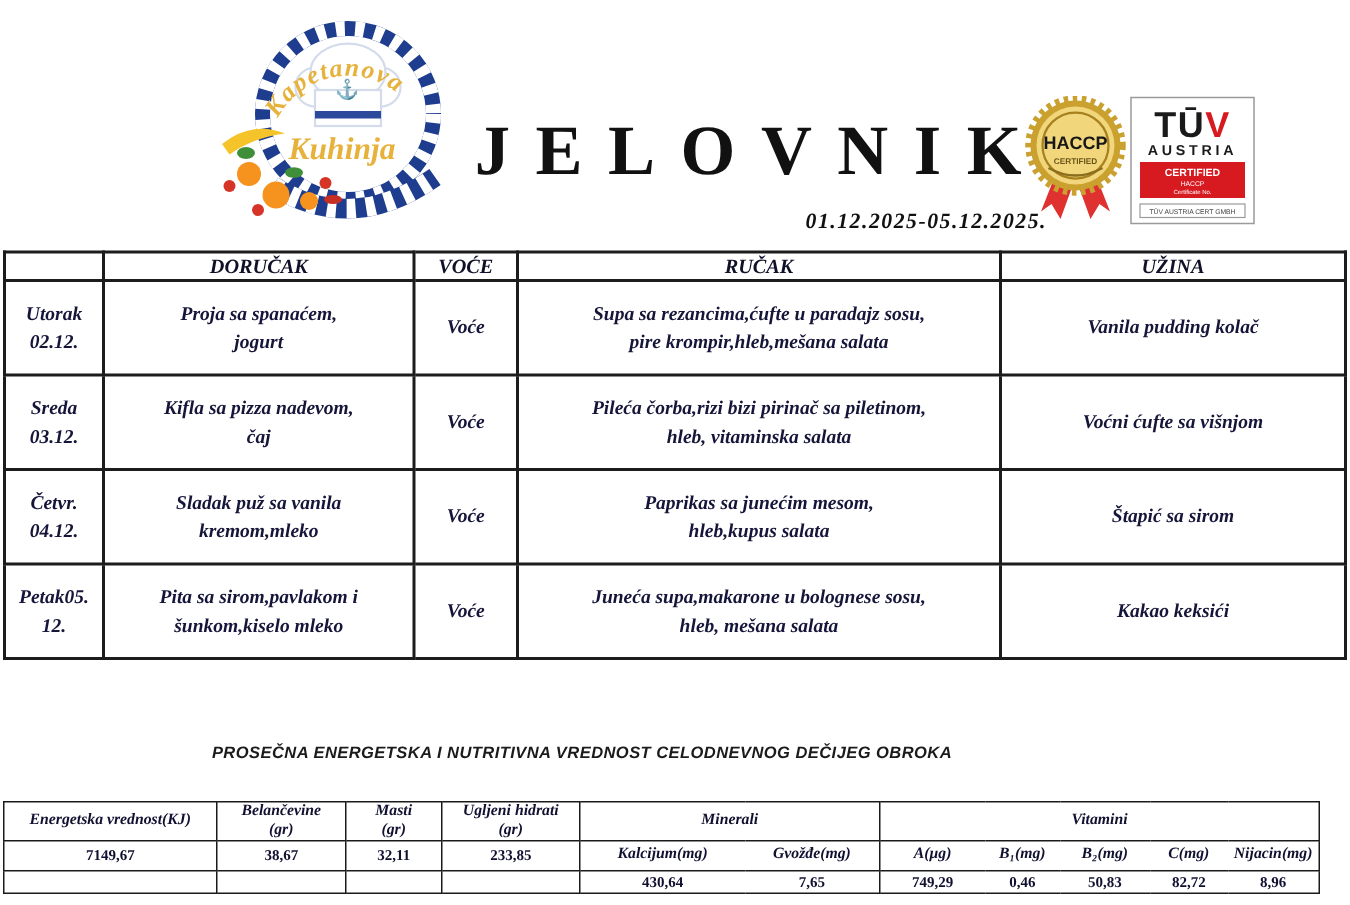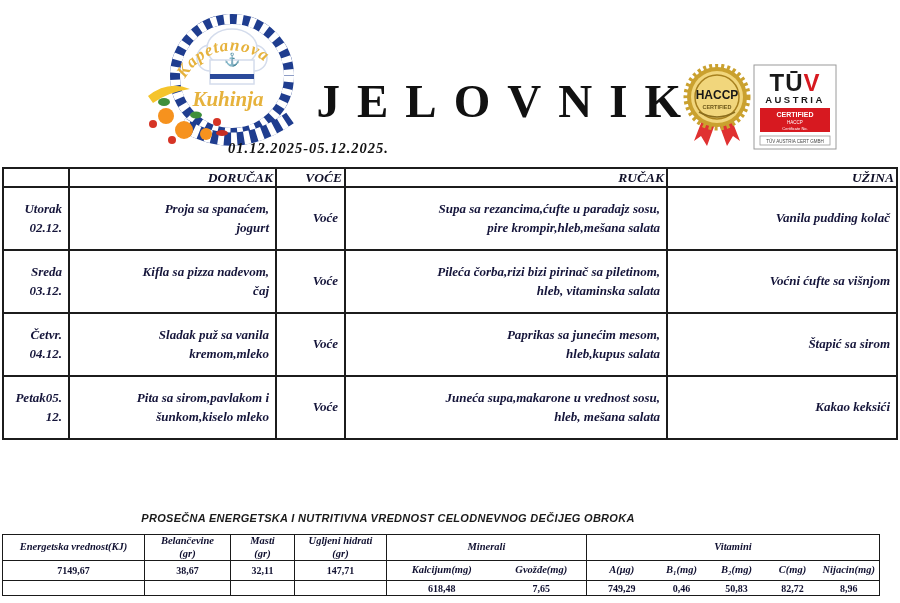--- a/index.html
+++ b/index.html
@@ -3,35 +3,35 @@
 <meta charset="utf-8">
 <style>
   * { margin:0; padding:0; box-sizing:border-box; }
   body { background:#ffffff; font-family:"Liberation Serif", serif; }
   .page { position:relative; width:900px; height:603px; background:#fff; overflow:hidden; color:#15153a; }
 
   
   .logo { position:absolute; left:120px; top:2px; }
   .main-title { position:absolute; left:228px; width:470px; top:74px; text-align:right;
     font-size:47px; font-weight:bold; letter-spacing:17px; color:#111; white-space:nowrap; }
-  .date-range { position:absolute; left:228px; width:470px; top:140px; text-align:left;
+  .date-range { position:absolute; left:228px; width:470px; top:140px; text-align:right;
     font-size:14.5px; font-weight:bold; font-style:italic; color:#111; letter-spacing:1px; }
   .badge-haccp { position:absolute; left:683px; top:64px; }
   .badge-tuv { position:absolute; left:753px; top:64px; }
 
   
   table { border-collapse:collapse; table-layout:fixed; }
   .menu-table { position:absolute; left:2px; top:167px; width:894px; }
-  .menu-table th, .menu-table td { border:2px solid #1c1c1c; text-align:right; vertical-align:middle; }
+  .menu-table th, .menu-table td { border:2px solid #1c1c1c; text-align:center; vertical-align:middle; }
   .menu-table th { height:19px; font-size:13.5px; font-weight:bold; font-style:italic; color:#101028; padding:0 2px; }
   .menu-table td { height:63px; font-size:13px; font-weight:bold; font-style:italic; white-space:pre-line; line-height:1.45; padding:0 6px; }
   .day-cell { font-size:13px; line-height:1.35; }
 
   
-  .nutrition-title { position:absolute; left:0; width:776px; top:512px; text-align:center;
+  .nutrition-title { position:absolute; left:0; width:776px; top:496px; text-align:center;
     font-family:"Liberation Sans", sans-serif; font-size:11px; font-weight:bold; font-style:italic; color:#1b1b1b; letter-spacing:0.3px; }
   .nut-table { position:absolute; left:2px; top:534px; width:877px; }
   .nut-table th, .nut-table td { border:1.5px solid #1a1a1a; text-align:center; vertical-align:middle;
     font-weight:bold; color:#101030; padding:0 2px; }
   .nut-table th { font-size:10.5px; font-style:italic; white-space:pre-line; line-height:1.15; }
   .nut-table td { font-size:10px; }
   .nut-r1 { height:26px; }
   .nut-r2 { height:20px; }
   .nut-r3 { height:15px; }
   .nv { border-left:none !important; border-right:none !important; }
@@ -166,21 +166,21 @@
       <td>Paprikas sa junećim mesom,
 hleb,kupus salata</td>
       <td>Štapić sa sirom</td>
     </tr>
     <tr>
       <td class="day-cell">Petak05.
 12.</td>
       <td>Pita sa sirom,pavlakom i
 šunkom,kiselo mleko</td>
       <td>Voće</td>
-      <td>Juneća supa,makarone u vrednost sosu,
+      <td>Juneća supa,makarone u bolognese sosu,
 hleb, mešana salata</td>
       <td>Kakao keksići</td>
     </tr>
   </tbody>
     </table>
 
   <div class="nutrition-title">PROSEČNA ENERGETSKA I NUTRITIVNA VREDNOST CELODNEVNOG DEČIJEG OBROKA</div>
 
   <table class="nut-table">
     <colgroup>
@@ -205,35 +205,35 @@
 (gr)</th>
       <th>Ugljeni hidrati
 (gr)</th>
       <th colspan="2">Minerali</th>
       <th colspan="5">Vitamini</th>
     </tr>
     <tr class="nut-r2">
       <td>7149,67</td>
       <td>38,67</td>
       <td>32,11</td>
-      <td>147,71</td>
+      <td>233,85</td>
       <th class="nv-r">Kalcijum(mg)</th>
       <th class="nv-l">Gvožđe(mg)</th>
       <th class="nv-r">A(μg)</th>
       <th class="nv">B₁(mg)</th>
       <th class="nv">B₂(mg)</th>
       <th class="nv">C(mg)</th>
       <th class="nv-l">Nijacin(mg)</th>
     </tr>
     <tr class="nut-r3">
       <td></td>
       <td></td>
       <td></td>
       <td></td>
-      <td class="nv-r">618,48</td>
+      <td class="nv-r">430,64</td>
       <td class="nv-l">7,65</td>
       <td class="nv-r">749,29</td>
       <td class="nv">0,46</td>
       <td class="nv">50,83</td>
       <td class="nv">82,72</td>
       <td class="nv-l">8,96</td>
     </tr>
   </tbody>
     </table>
 

